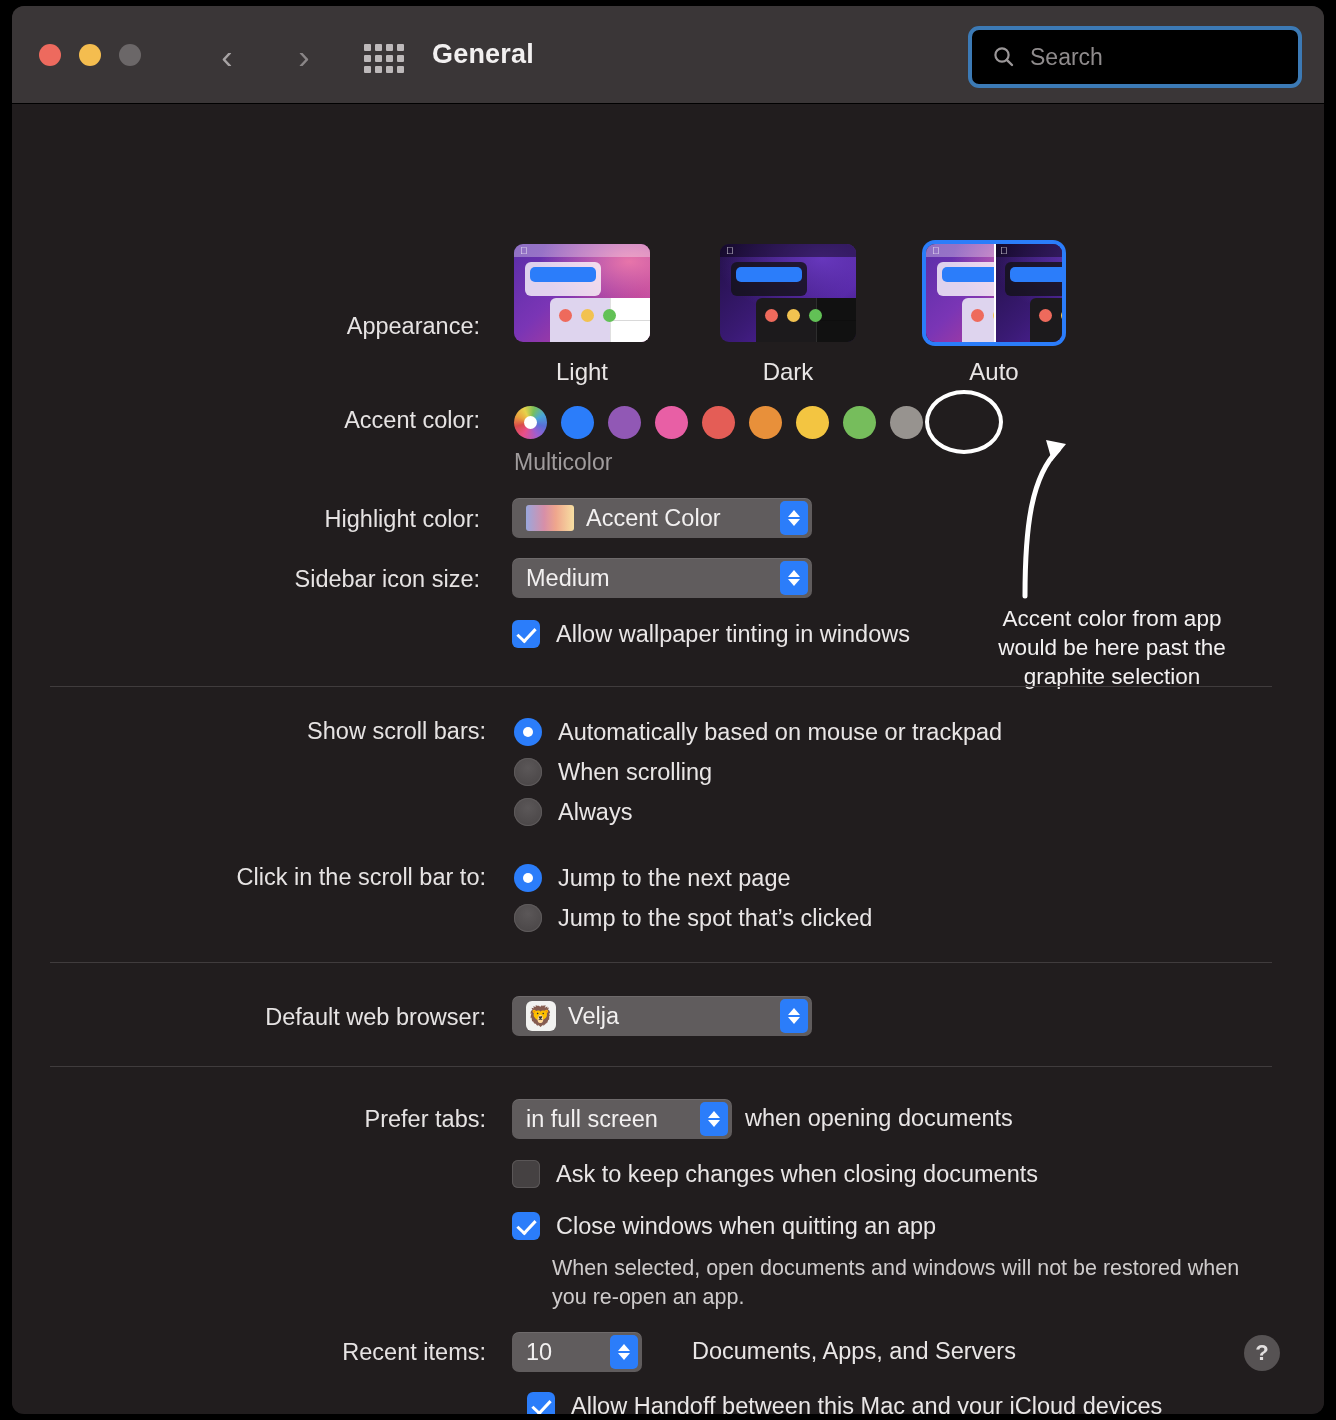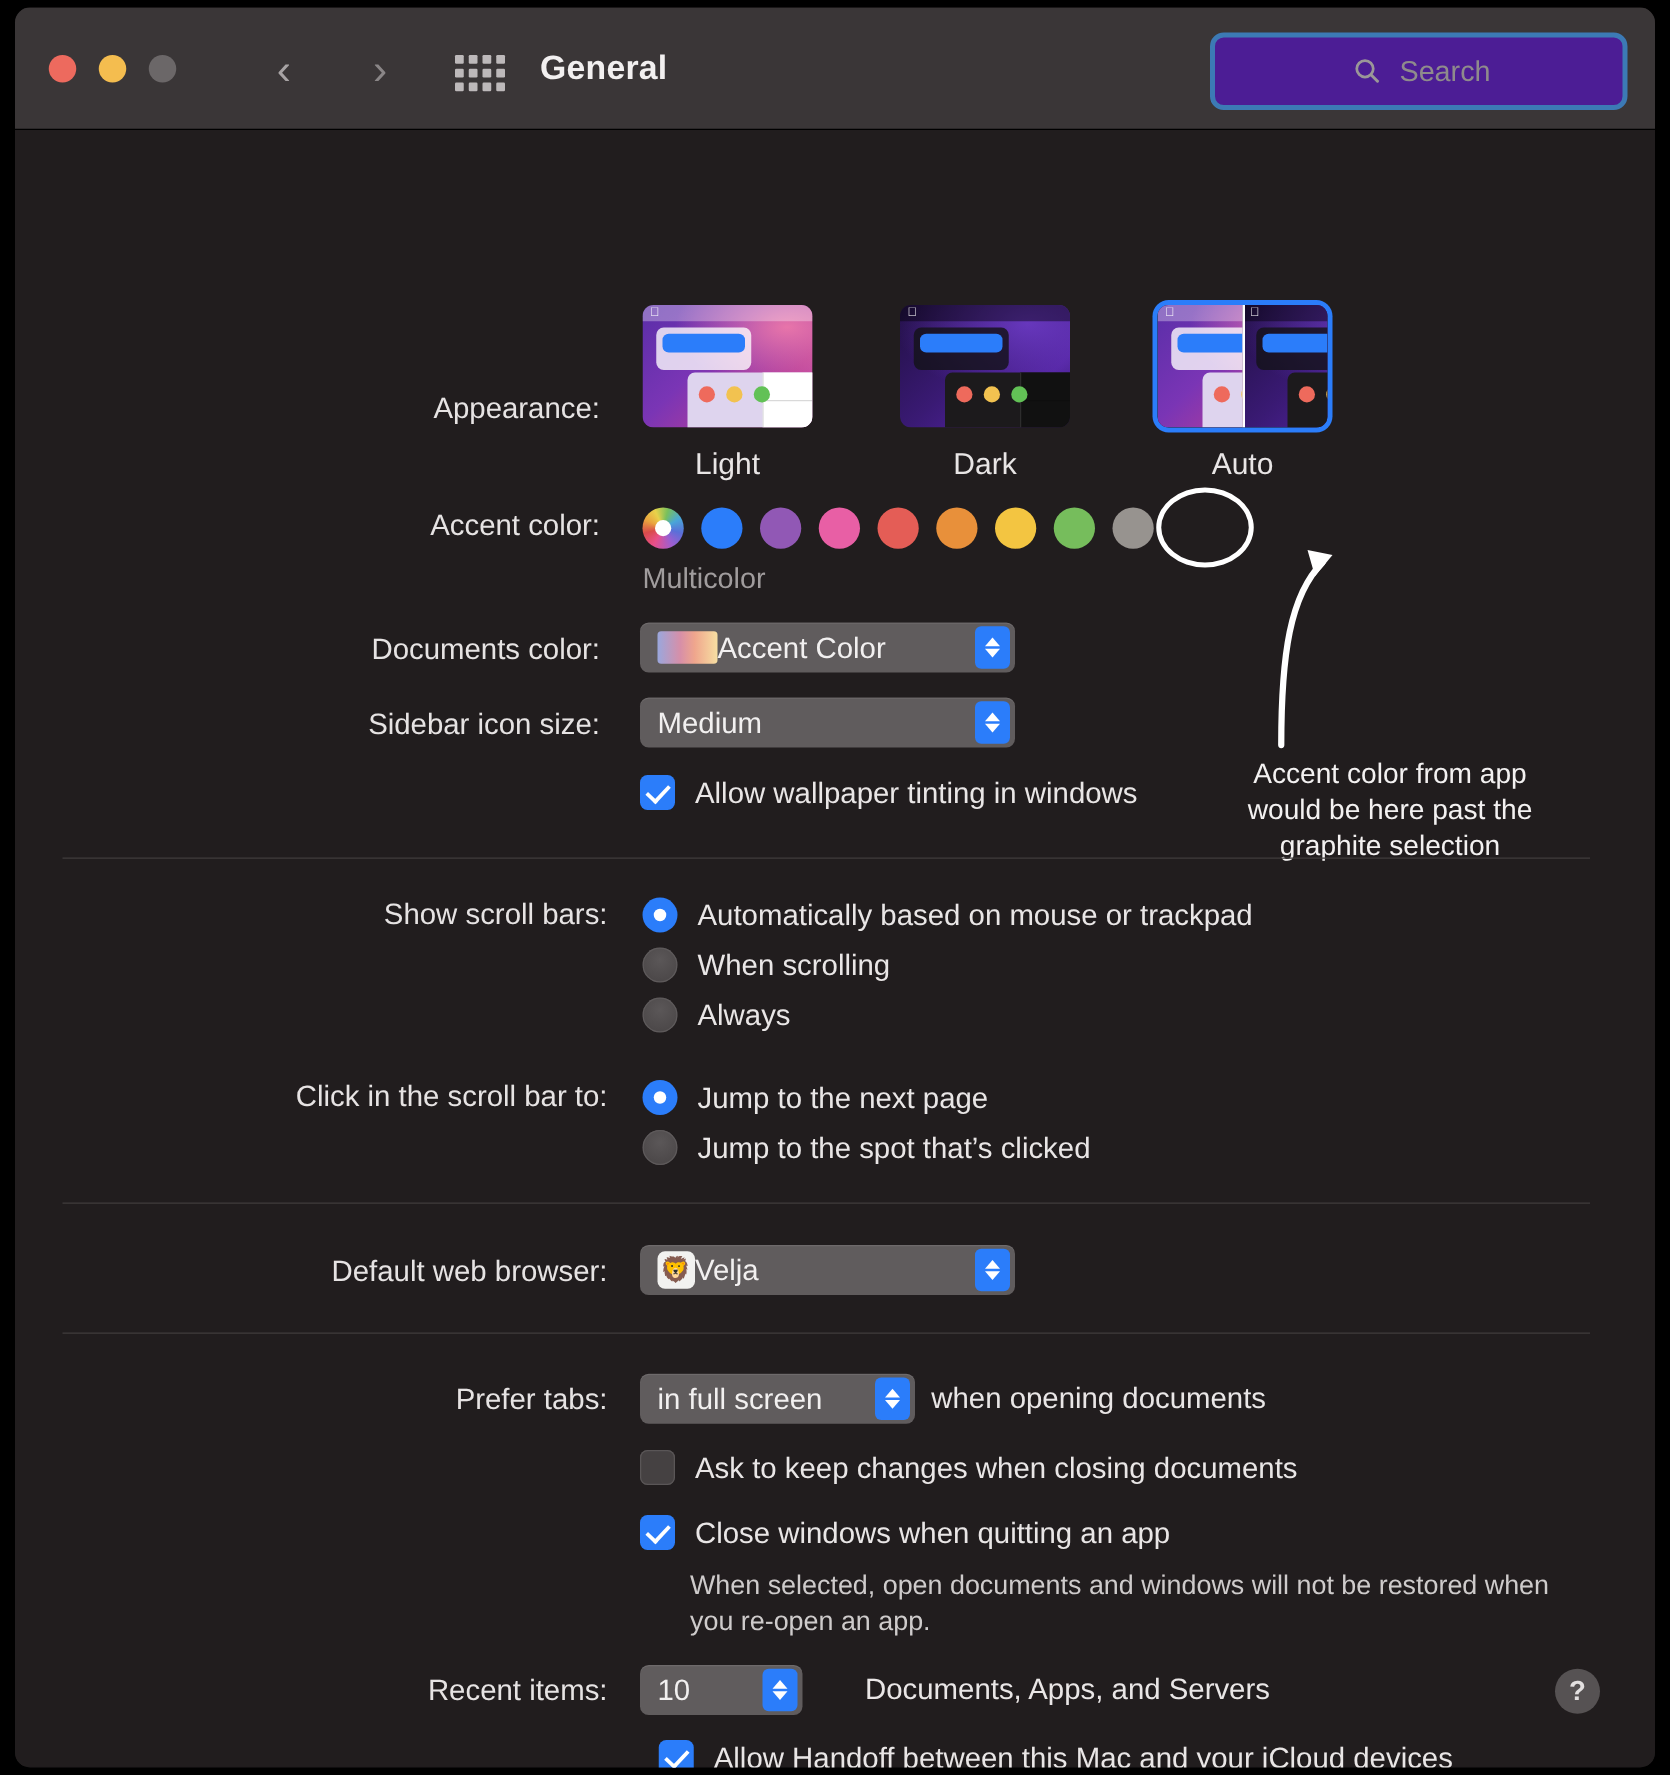--- a/index.html
+++ b/index.html
@@ -76,26 +76,25 @@
     color: #f2f0f0;
     letter-spacing: .2px;
   }
 
   .searchwrap {
     position: absolute;
     right: 22px; top: 20px;
     width: 334px; height: 62px;
     border-radius: 11px;
     border: 4px solid #3c7ab5;
-    background: #4c1d95;
+    background: #000000;
     display: flex;
     align-items: center;
-    padding-left: 4px;
+    padding-left: 20px;
     gap: 14px;
-    justify-content: center;
   }
   .searchwrap svg { flex: 0 0 auto; }
   .searchtext {
     font-size: 23px;
     color: #8f8b8c;
   }
 
   
   .body {
     position: relative;
@@ -220,21 +219,21 @@
     color: #f3f1f1;
   }
 
   
   .popup {
     height: 40px;
     background: #605c5d;
     border-radius: 7px;
     display: flex; align-items: center;
     padding: 0 4px 0 14px;
-    gap: 0;
+    gap: 12px;
     position: relative;
     box-shadow: inset 0 1px 0 rgba(255,255,255,.09);
   }
   .popup .val { font-size: 23.5px; color: #f2f0f0; white-space: nowrap; }
   .stepper {
     width: 28px; height: 34px;
     background: #2b7dfa;
     border-radius: 5px;
     display:flex; flex-direction: column;
     align-items:center; justify-content:center;
@@ -493,21 +492,21 @@
     </div>
     <div class="multicolor-cap">Multicolor</div>
 
     <div class="anno-circle"></div>
     <svg class="anno-svg" width="200" height="230" viewBox="0 0 200 230">
       <path d="M 53 192 C 53 120, 60 72, 86 46" fill="none" stroke="#ffffff" stroke-width="5" stroke-linecap="round"></path>
       <path d="M 74 36 L 94 40 L 80 57 Z" fill="#ffffff"></path>
     </svg>
     <div class="anno-text">Accent color from app would be here past the graphite selection</div>
 
-    <div class="lbl highlight-label">Documents color:</div>
+    <div class="lbl highlight-label">Highlight color:</div>
     <div class="popup highlight-popup">
       <span class="gradchip"></span>
       <span class="val" style="flex:1">Accent Color</span>
       <span class="stepper">
         <span class="ch up"></span>
           <span class="ch dn"></span>
       </span>
     </div>
 
     <div class="lbl sidebar-label">Sidebar icon size:</div>

